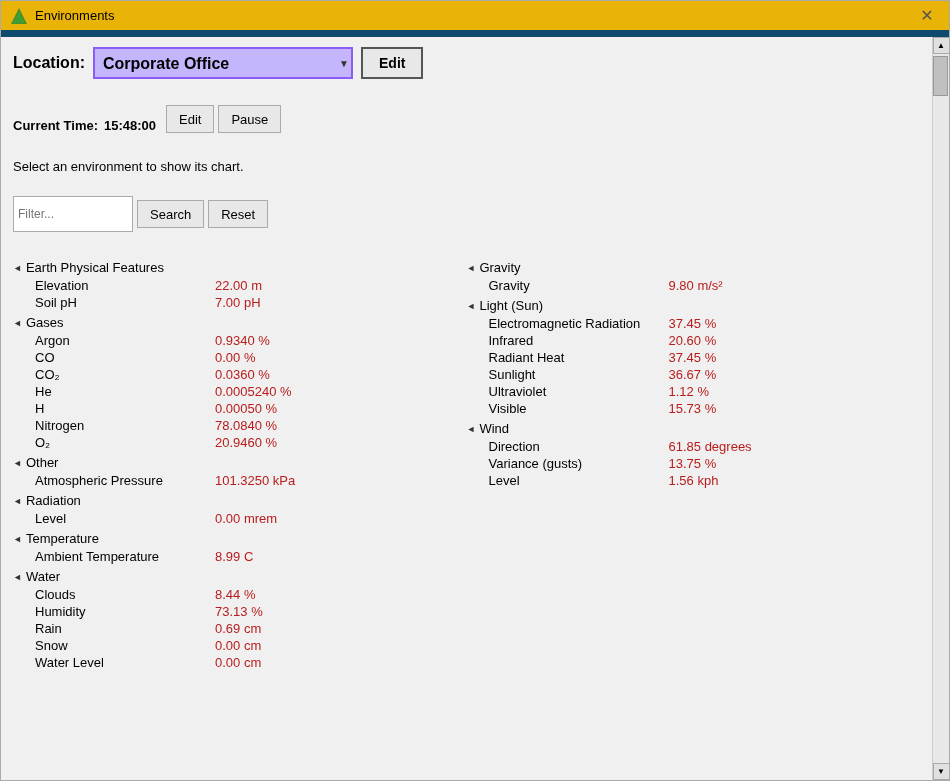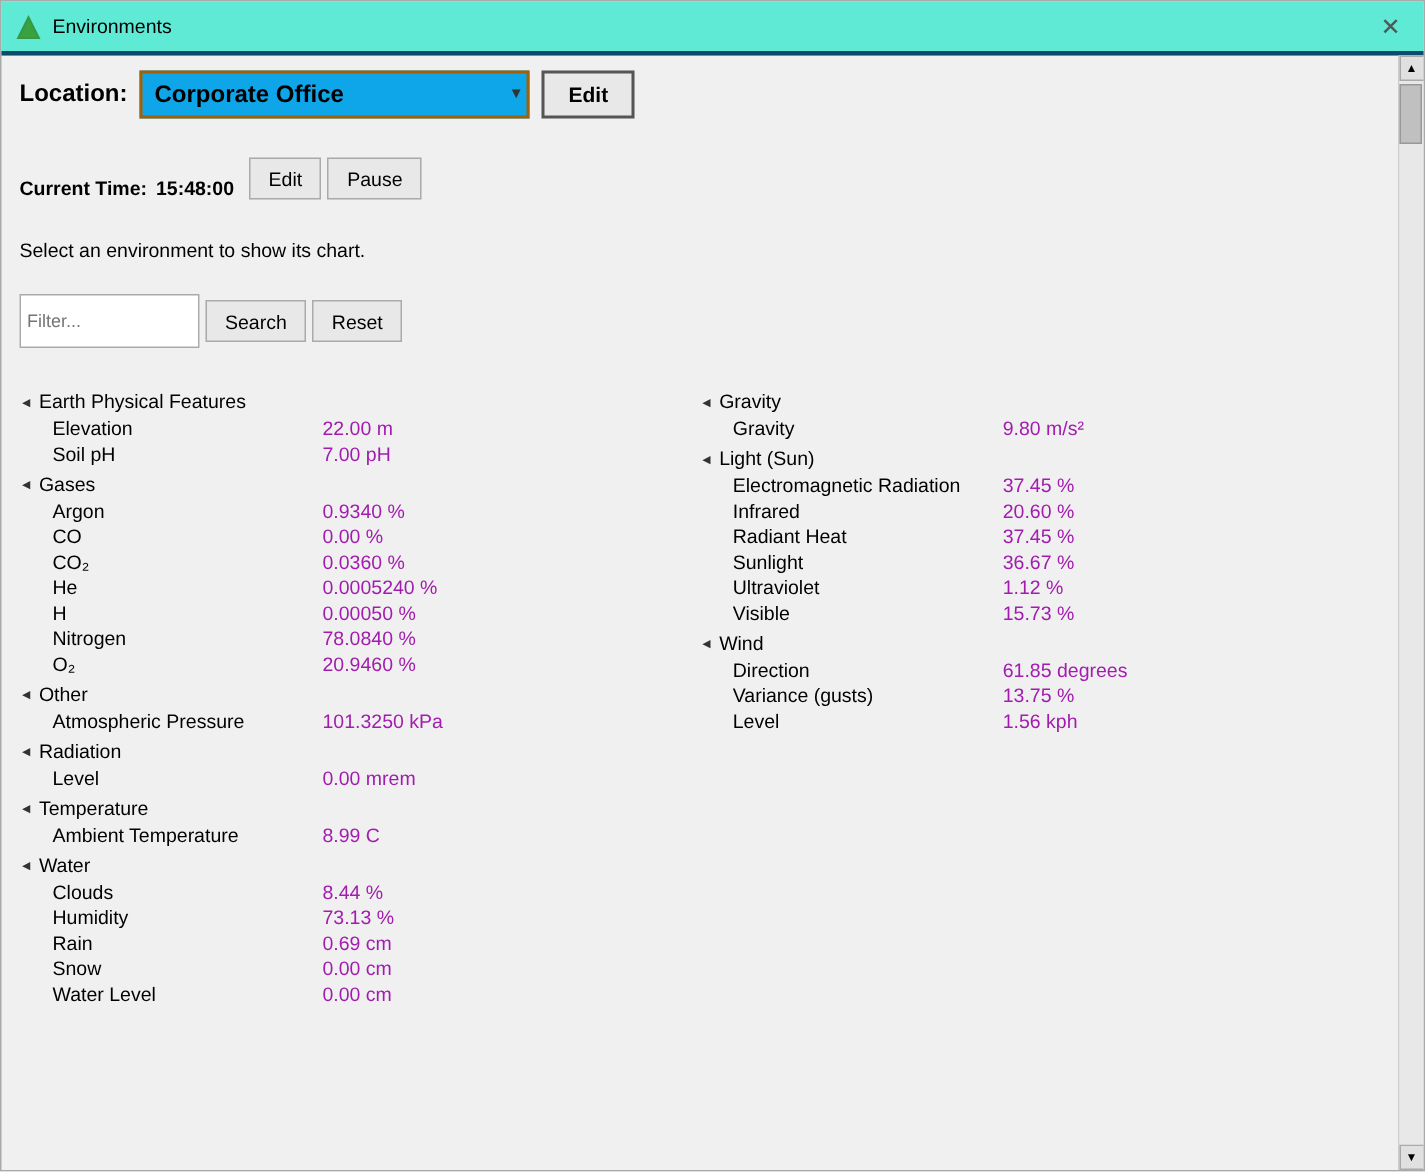--- a/index.html
+++ b/index.html
@@ -14,22 +14,22 @@
     }
     .window {
       width: 950px;
       height: 781px;
       background: #f0f0f0;
       border: 1px solid #aaa;
       display: flex;
       flex-direction: column;
     }
     .title-bar {
-      background: #5eead4;
-      border-bottom: 3px solid #0c4a6e;
+      background: #eab308;
+      border-bottom: 7px solid #0c4a6e;
       height: 36px;
       display: flex;
       align-items: center;
       padding: 0 8px;
       flex-shrink: 0;
     }
     .title-bar-icon {
       width: 20px;
       height: 20px;
       margin-right: 6px;
@@ -107,22 +107,22 @@
       margin-bottom: 10px;
       flex-shrink: 0;
     }
     .location-label {
       font-size: 16px;
       font-weight: bold;
       margin-right: 8px;
     }
     .location-dropdown {
       height: 32px;
-      border: 2px solid #a16207;
-      background: #0ea5e9;
+      border: 2px solid #8b5cf6;
+      background: #c4b5fd;
       font-size: 16px;
       font-weight: bold;
       padding: 0 24px 0 8px;
       min-width: 260px;
       appearance: none;
       cursor: pointer;
       position: relative;
     }
     .dropdown-wrapper {
       position: relative;
@@ -224,21 +224,21 @@
       align-items: baseline;
       padding: 1px 0 1px 22px;
       font-size: 13px;
     }
     .leaf-name {
       min-width: 180px;
       font-size: 13px;
     }
     .leaf-value {
       font-size: 13px;
-      color: #a21caf;
+      color: #b91c1c;
     }
   </style>
 </head>
 <body>
 
 <div class="window">
 
   <div class="title-bar">
     <div class="title-bar-icon">
       <svg width="20" height="20" viewBox="0 0 20 20">

